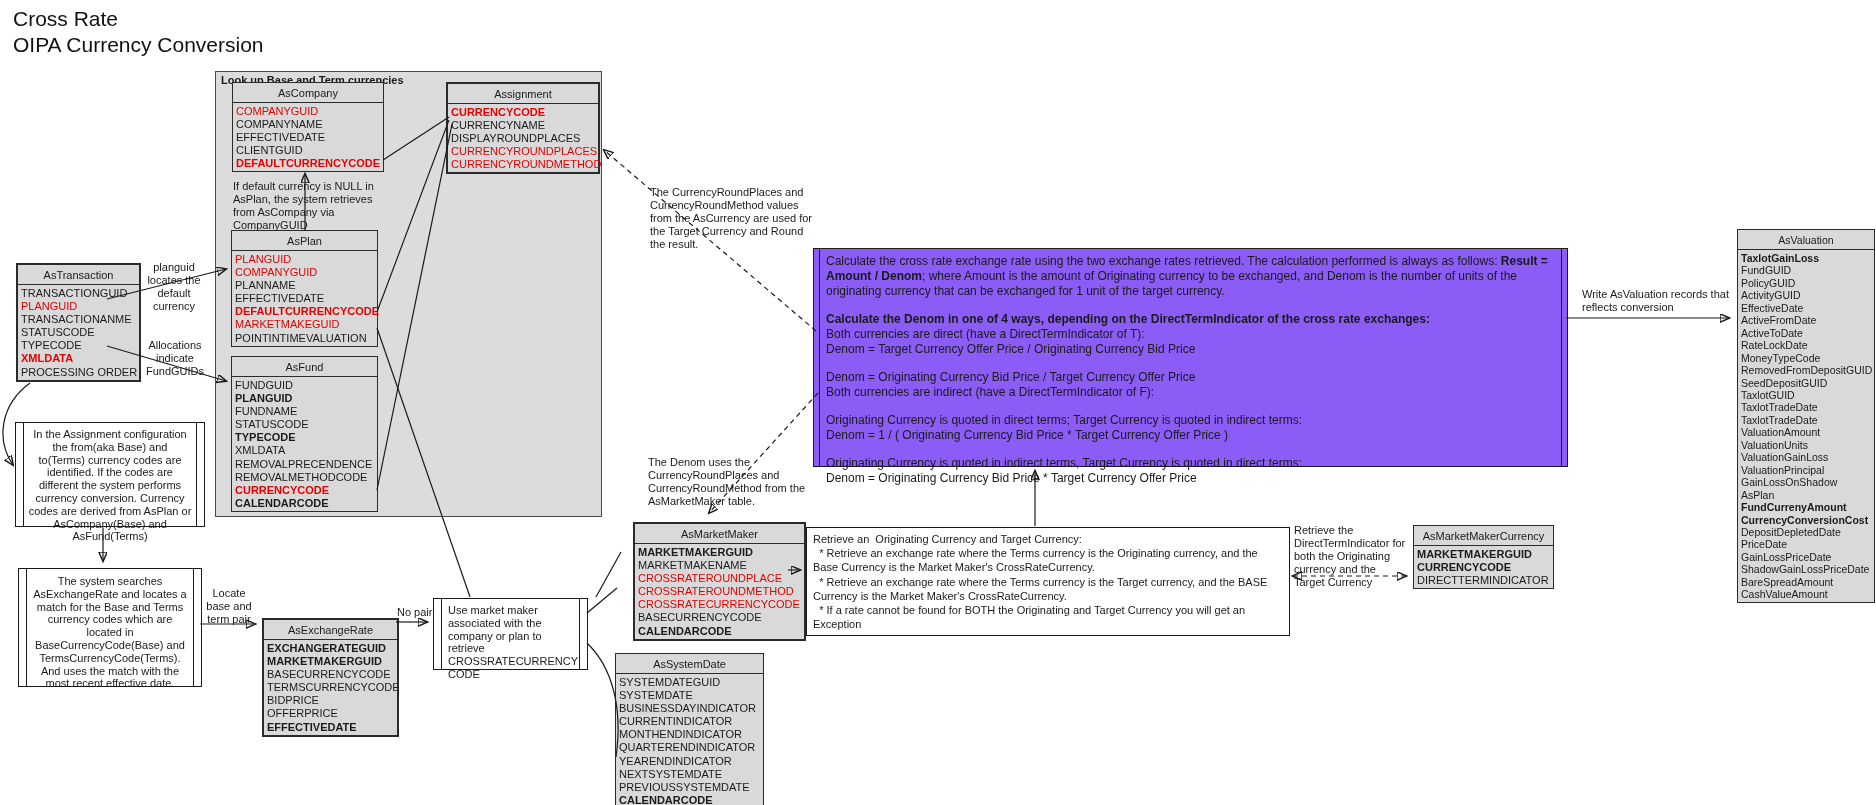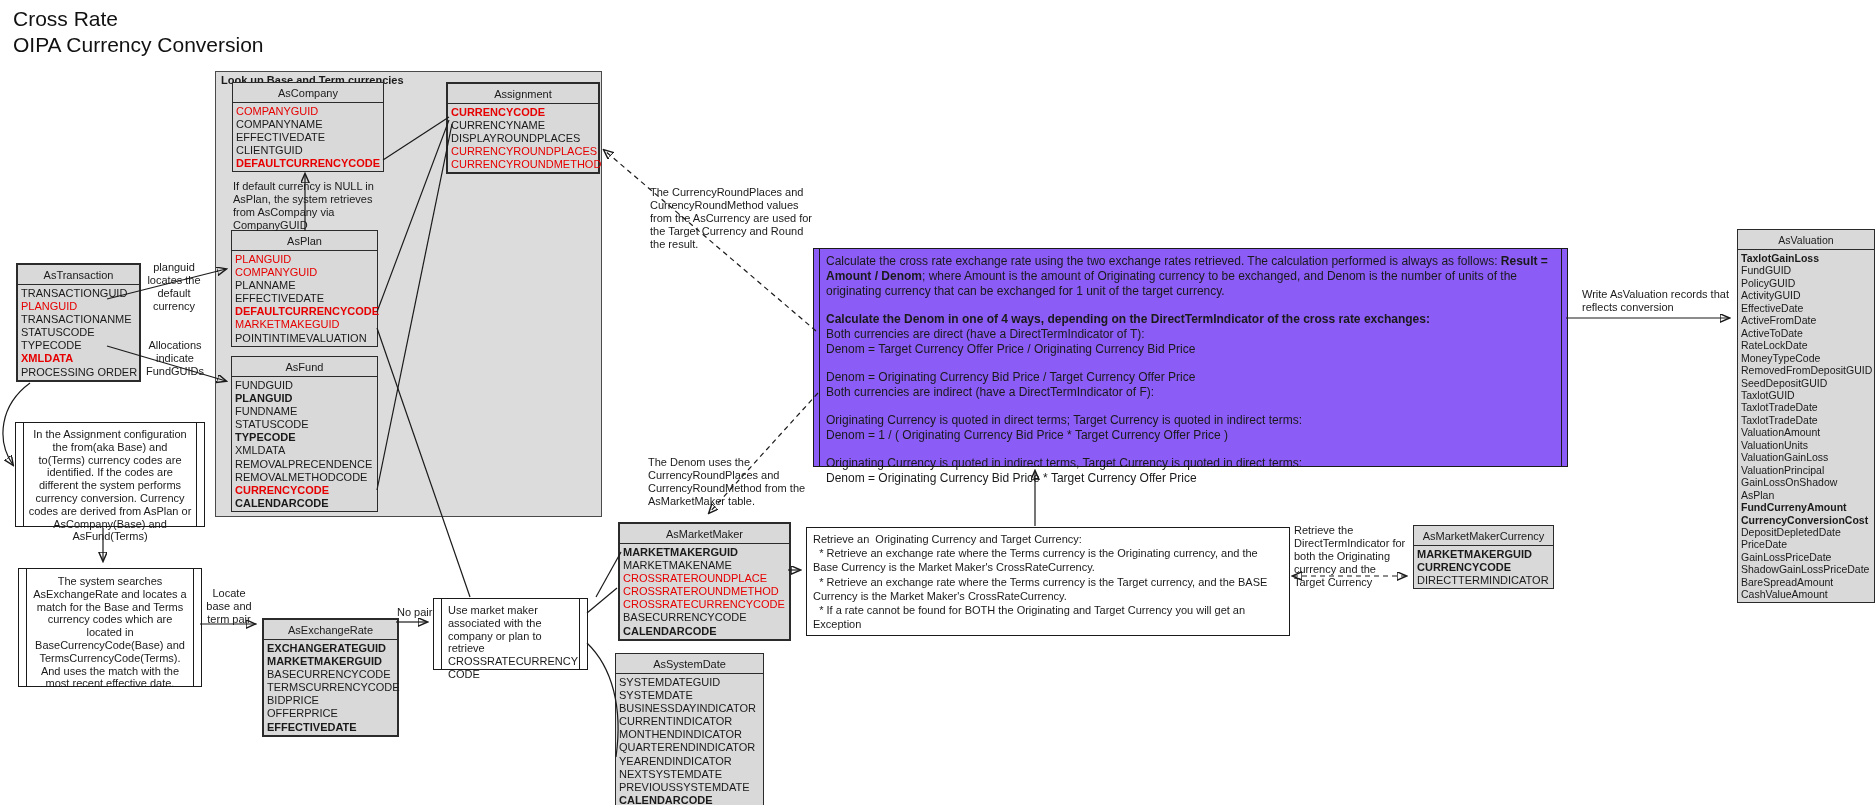--- a/index.html
+++ b/index.html
@@ -113,21 +113,21 @@
     <div class="tbl-body">
       <div class="tbl-row bold">EXCHANGERATEGUID</div>
       <div class="tbl-row bold">MARKETMAKERGUID</div>
       <div class="tbl-row">BASECURRENCYCODE</div>
       <div class="tbl-row">TERMSCURRENCYCODE</div>
       <div class="tbl-row">BIDPRICE</div>
       <div class="tbl-row">OFFERPRICE</div>
       <div class="tbl-row bold">EFFECTIVEDATE</div>
     </div>
   </div>
-<div class="tbl thick" style="left:618px;top:522px;width:169px;">
+<div class="tbl thick" style="left:633px;top:522px;width:169px;">
     <div class="tbl-head">AsMarketMaker</div>
     <div class="tbl-body">
       <div class="tbl-row bold">MARKETMAKERGUID</div>
       <div class="tbl-row">MARKETMAKENAME</div>
       <div class="tbl-row red">CROSSRATEROUNDPLACE</div>
       <div class="tbl-row red">CROSSRATEROUNDMETHOD</div>
       <div class="tbl-row red">CROSSRATECURRENCYCODE</div>
       <div class="tbl-row">BASECURRENCYCODE</div>
       <div class="tbl-row bold">CALENDARCODE</div>
     </div>

